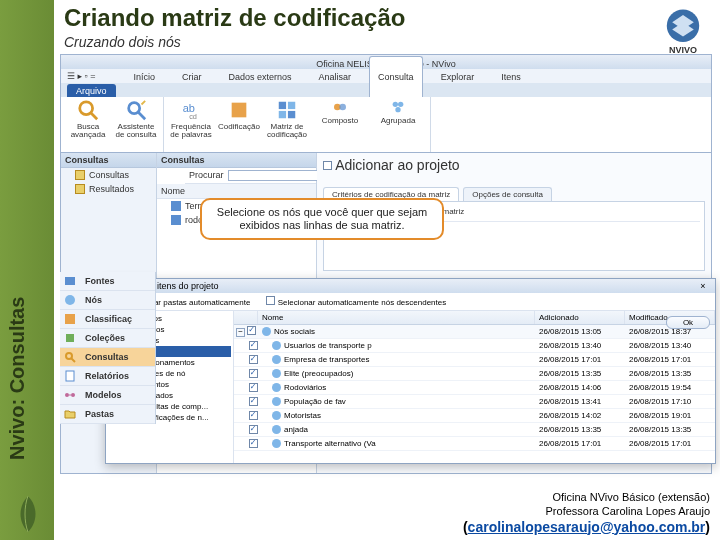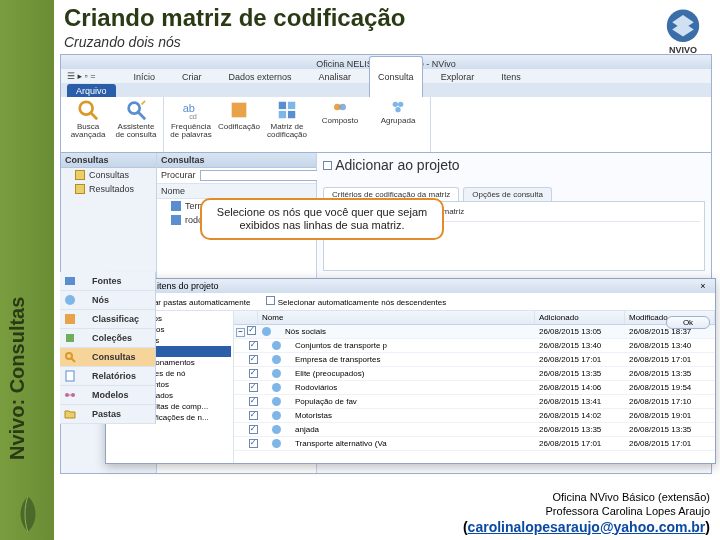--- a/index.html
+++ b/index.html
@@ -50,28 +50,28 @@
   .dlg-tree { width:128px; border-right:1px solid #dbe3ef; padding:2px; overflow:hidden; }
   .tree-item { padding:1px 2px 1px 12px; display:flex; align-items:center; gap:4px; white-space:nowrap; font-size:8px; }
   .tree-item.sel { background:#2a5ea8; color:#fff; }
   .tree-ico { width:9px; height:9px; }
   .dlg-table { flex:1; overflow:hidden; }
   .tbl-hdr { display:flex; background:linear-gradient(#f2f6fb,#e4ecf6); border-bottom:1px solid #c6d3e4; font-size:8px; }
   .th { padding:2px 4px; border-right:1px solid #dbe3ef; }
   .th1 { width:24px; } .th2 { flex:1; } .th3 { width:90px; } .th4 { width:90px; }
   .trow { display:flex; border-bottom:1px solid #eef2f8; font-size:8px; align-items:center; height:14px; }
   .trow.parent { background:#f6f9fd; }
-  .td1 { width:24px; text-align:center; } .td2 { flex:1; padding-left:4px; display:flex; align-items:center; gap:14px; white-space:nowrap; overflow:hidden; } .td3 { width:90px; } .td4 { width:86px; }
+  .td1 { width:24px; text-align:center; } .td2 { flex:1; padding-left:4px; display:flex; align-items:center; gap:3px; white-space:nowrap; overflow:hidden; } .td3 { width:90px; } .td4 { width:86px; }
   .cbx { width:9px; height:9px; border:1px solid #6f87a8; display:inline-block; background:#fff; }
   .cbx.chk::after { content:"✓"; font-size:8px; color:#2a5ea8; position:relative; top:-2px; left:0; }
   .node-ico { width:9px; height:9px; background:#7fb6e8; border-radius:50%; display:inline-block; }
   .toggle { width:9px; height:9px; border:1px solid #8ea4c2; display:inline-flex; align-items:center; justify-content:center; font-size:8px; line-height:1; margin-right:2px; }
   .ok-bar { position:absolute; right:10px; top:316px; width:44px; height:14px; z-index:16; }
   .side-rail { position:absolute; left:60px; top:272px; width:96px; z-index:16; background:#eef3fa; border-right:1px solid #c6d3e4; }
-  .rail-item { display:flex; align-items:center; gap:16px; padding:3px 4px; border-bottom:1px solid #dbe3ef; font-size:9px; font-weight:bold; color:#333; }
+  .rail-item { display:flex; align-items:center; gap:9px; padding:3px 4px; border-bottom:1px solid #dbe3ef; font-size:9px; font-weight:bold; color:#333; }
   .rail-item.sel { background:#f7d49a; }
   .rail-ico { width:12px; height:12px; }
   .footer { position:absolute; right:10px; bottom:4px; text-align:right; font-size:11px; line-height:1.25; }
   .footer .email { font-weight:bold; font-size:14px; }
   .footer .em { text-decoration:underline; color:#0b4aa2; }
   .leaf { position:absolute; left:12px; bottom:6px; width:32px; height:40px; }
 </style>
 </head>
 <body>
 
@@ -173,21 +173,21 @@
           <span class="mini-ico"></span>
           <span>Consultas</span>
         </div>
       <div class="nav-item">
           <span class="mini-ico"></span>
           <span>Resultados</span>
         </div>
     </div>
     <div class="list-mid">
       <div class="nav-hdr">Consultas</div>
-      <div style="padding:2px 4px;display:flex;gap:4px;border-bottom:1px solid #dbe3ef;">
+      <div style="padding:2px 4px;display:flex;gap:4px;border-bottom:1px solid #dbe3ef;margin-left:28px;">
           <span>Procurar</span>
           <input class="sel-input" style="height: 11px;">
         </div>
       <div style="padding:2px 4px;background:#eef3fa;border-bottom:1px solid #dbe3ef">Nome</div>
       <div class="nav-item">
           <svg width="10" height="10">
             <rect width="10" height="10" fill="#5a8ed0"></rect>
           </svg>
           <span>Termos frequentes</span>
         </div>
@@ -368,21 +368,21 @@
             <span>Nós sociais</span>
           </div>
         <div class="td3">26/08/2015 13:05</div>
         <div class="td4">26/08/2015 18:37</div>
       </div>
       <div id="tbody">
           <div class="trow">
             <div class="td1" style="padding-left:14px"><span class="cbx chk"></span></div>
             <div class="td2" style="padding-left:14px">
               <span class="node-ico"></span>
-              <span>Conjuntos de transporte p</span>
+              <span>Usuarios de transporte p</span>
             </div>
             <div class="td3">26/08/2015 13:40</div>
             <div class="td4">26/08/2015 13:40</div>
           </div>
           <div class="trow">
             <div class="td1" style="padding-left:14px"><span class="cbx chk"></span></div>
             <div class="td2" style="padding-left:14px">
               <span class="node-ico"></span>
               <span>Empresa de transportes</span>
             </div>

